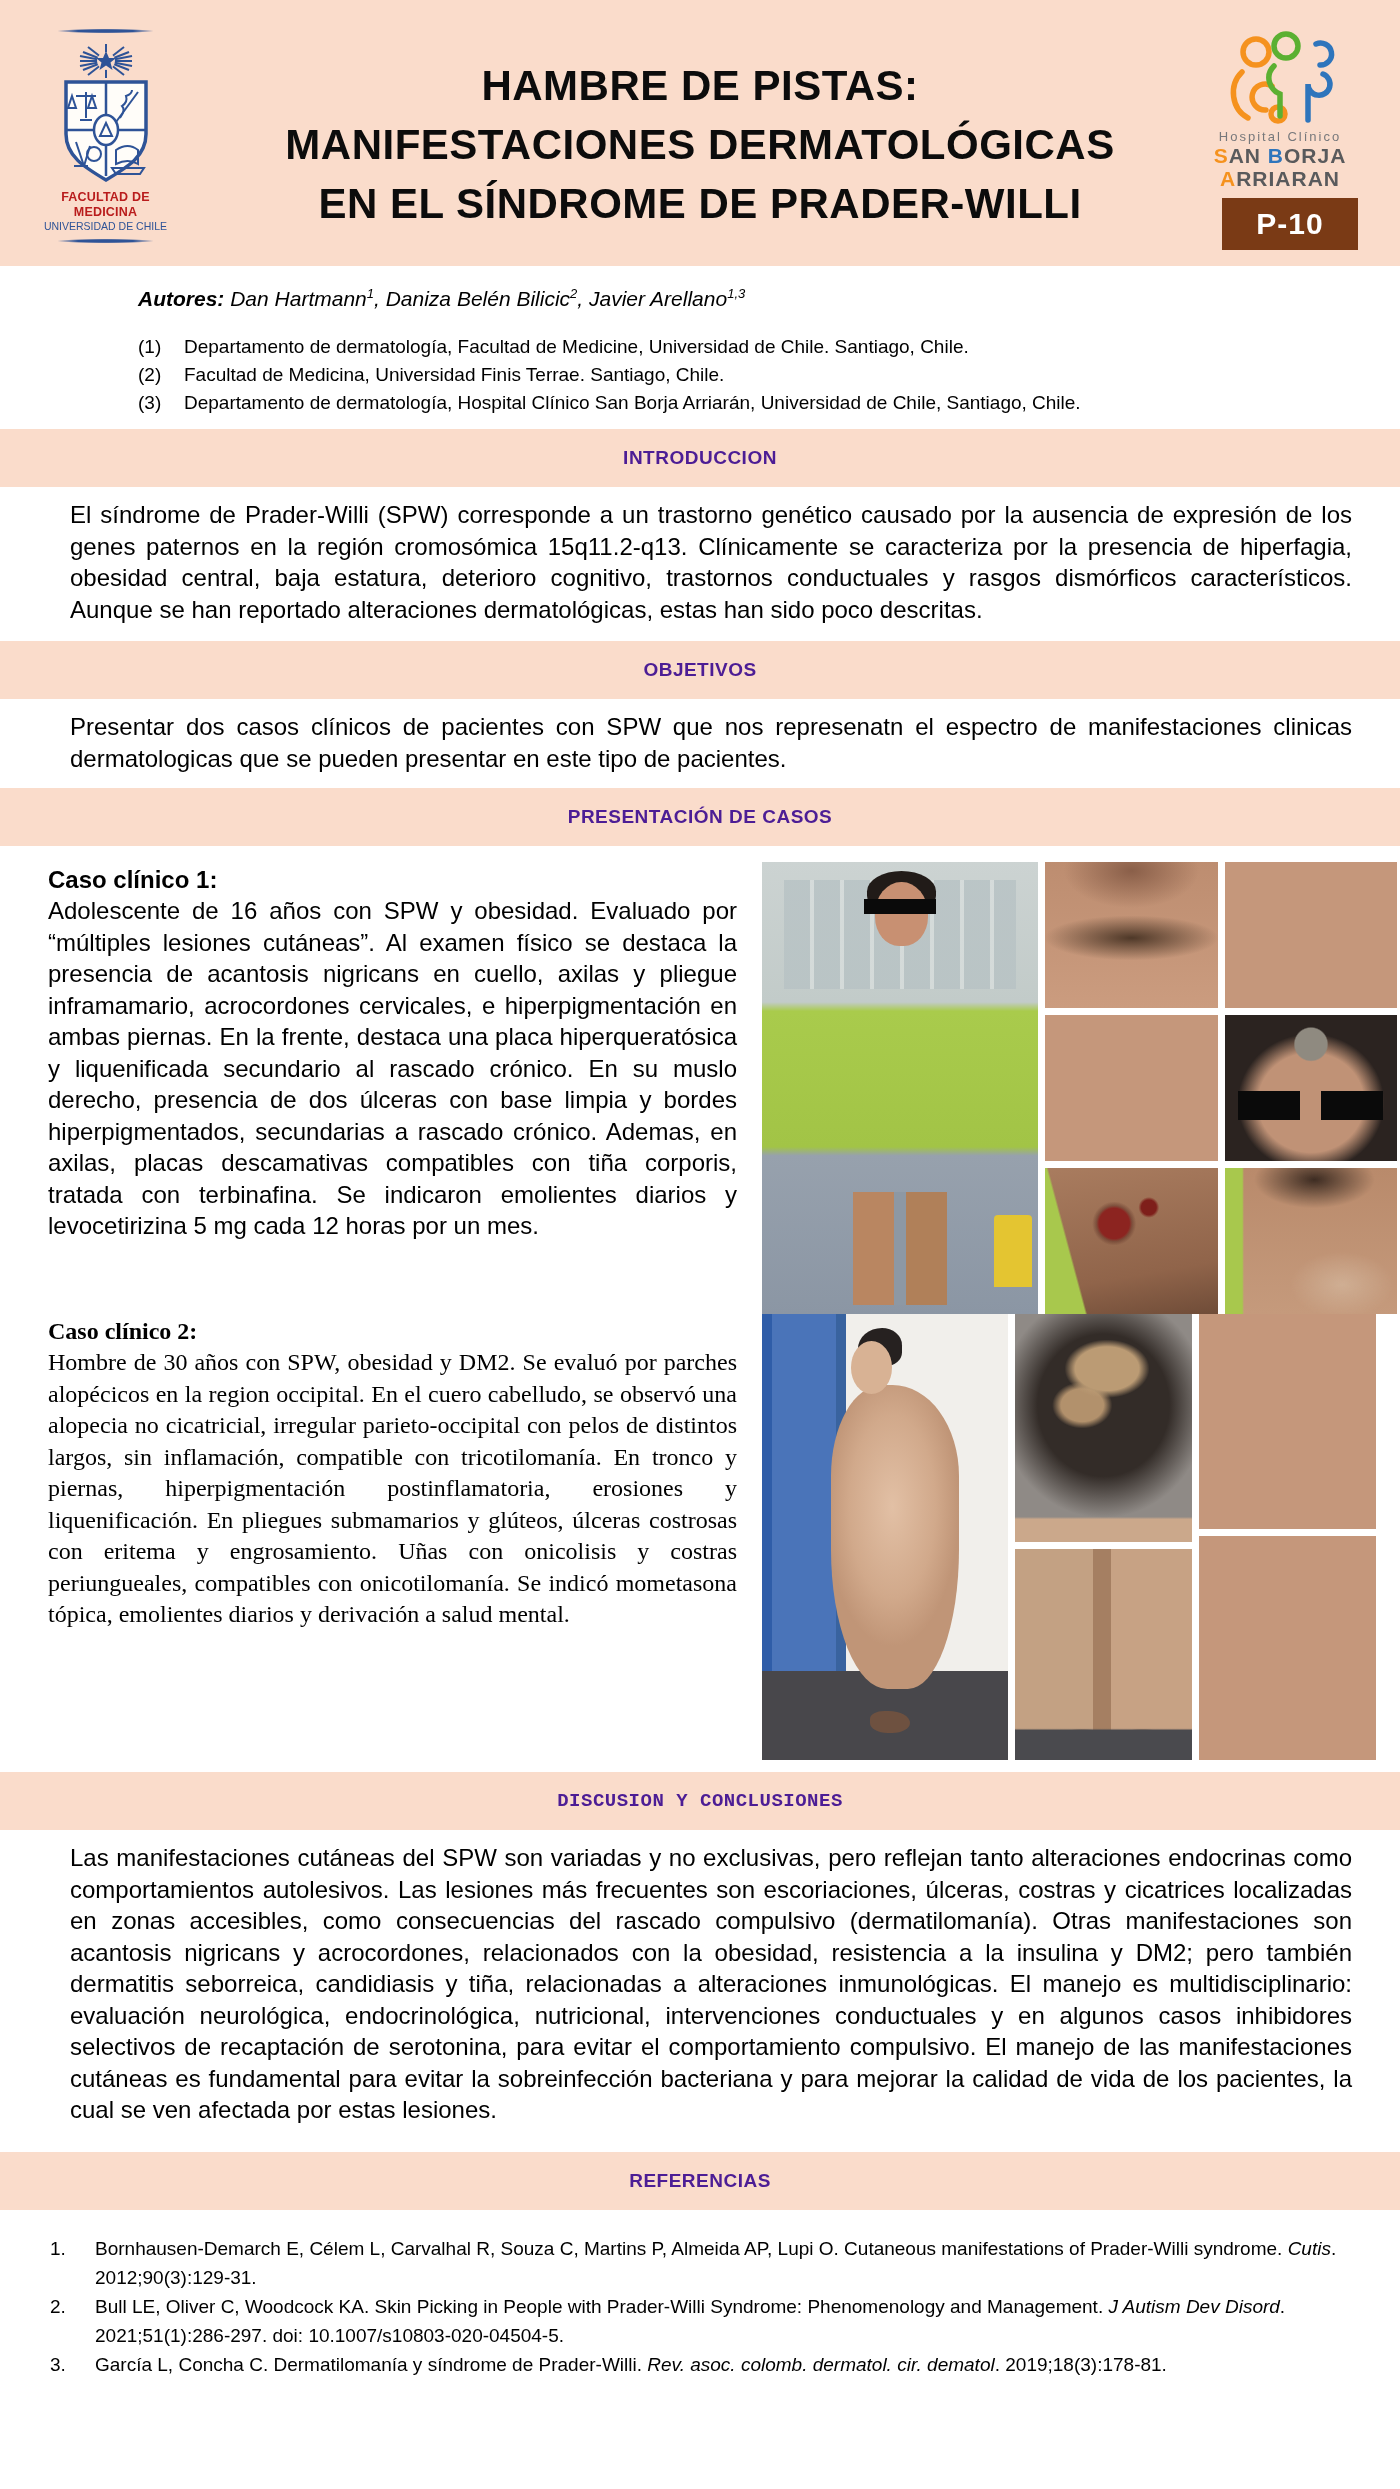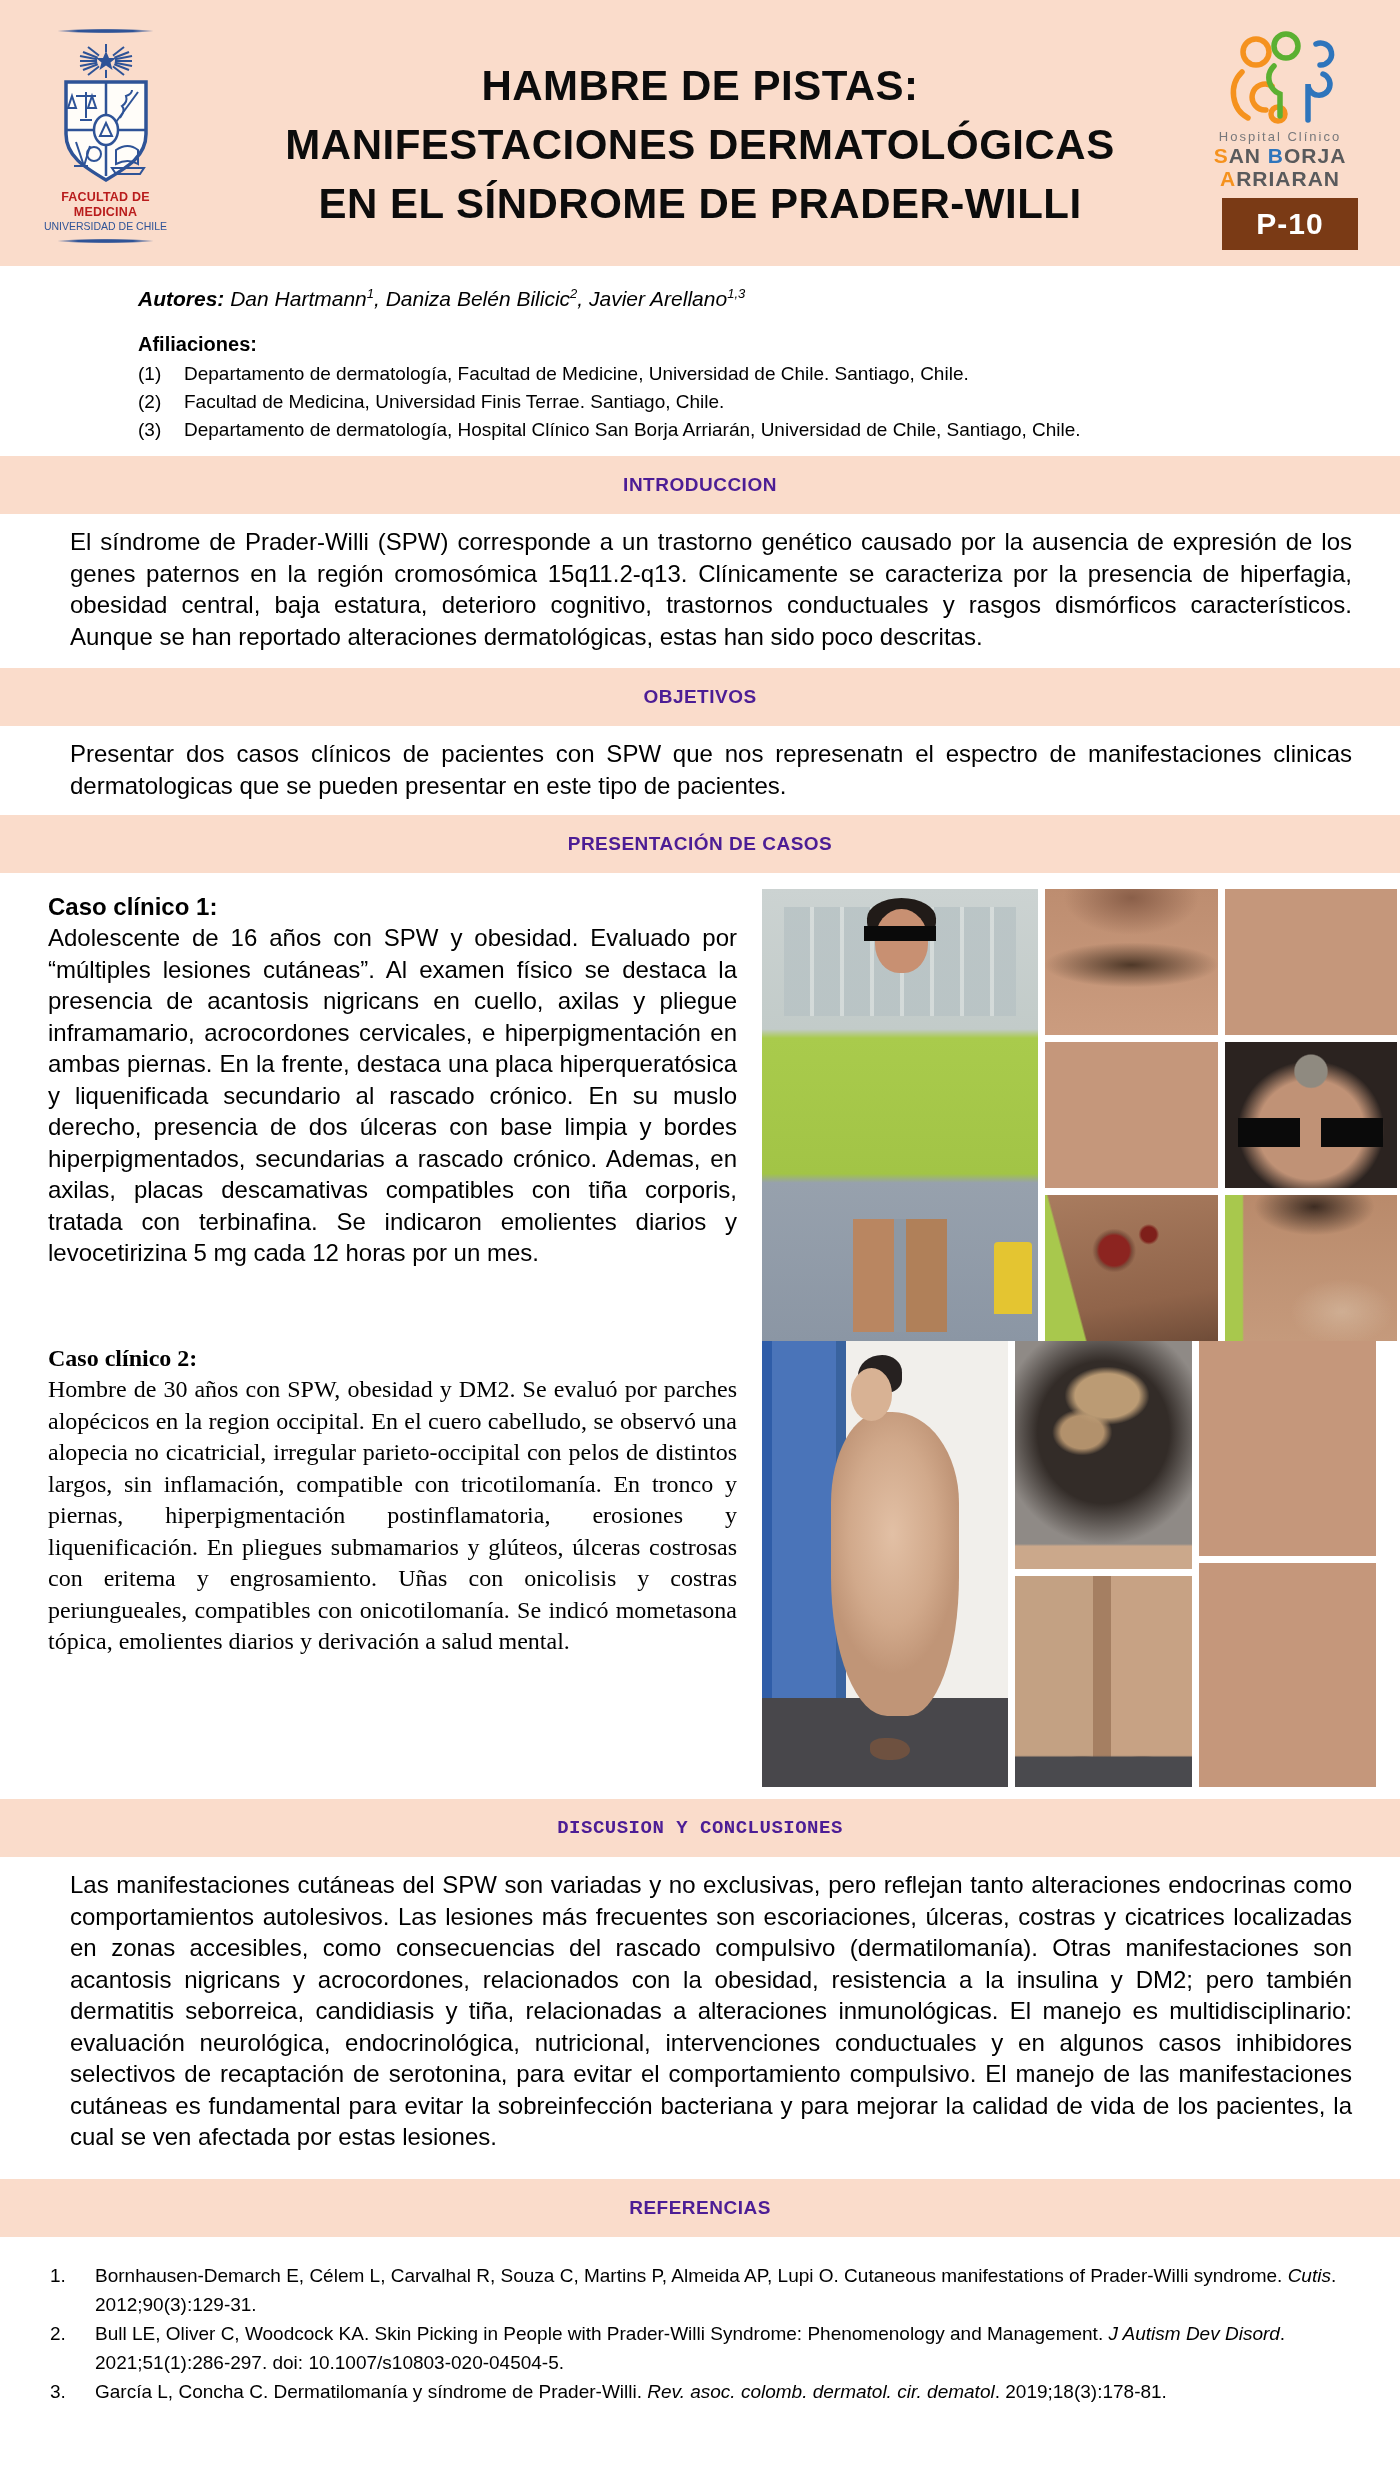--- a/index.html
+++ b/index.html
@@ -183,21 +183,20 @@
   </div>
 
   <div class="authors">
     <b>Autores:</b>
     <span><span>Dan Hartmann</span><sup>1</sup><span>, </span></span>
     <span><span>Daniza Belén Bilicic</span><sup>2</sup><span>, </span></span>
     <span><span>Javier Arellano</span><sup>1,3</sup></span>
   </div>
 
   <div class="affil">
-    <div class="affil-label">Afiliaciones:</div>
     <div class="affil-row">
       <span class="affil-num">(1)</span>
       <span>Departamento de dermatología, Facultad de Medicine, Universidad de Chile. Santiago, Chile.</span>
     </div>
     <div class="affil-row">
       <span class="affil-num">(2)</span>
       <span>Facultad de Medicina, Universidad Finis Terrae. Santiago, Chile.</span>
     </div>
     <div class="affil-row">
       <span class="affil-num">(3)</span>

